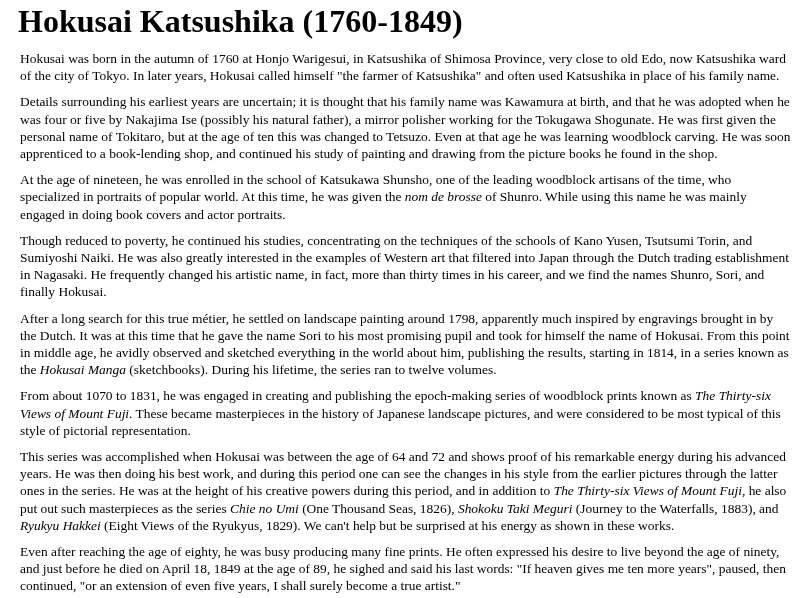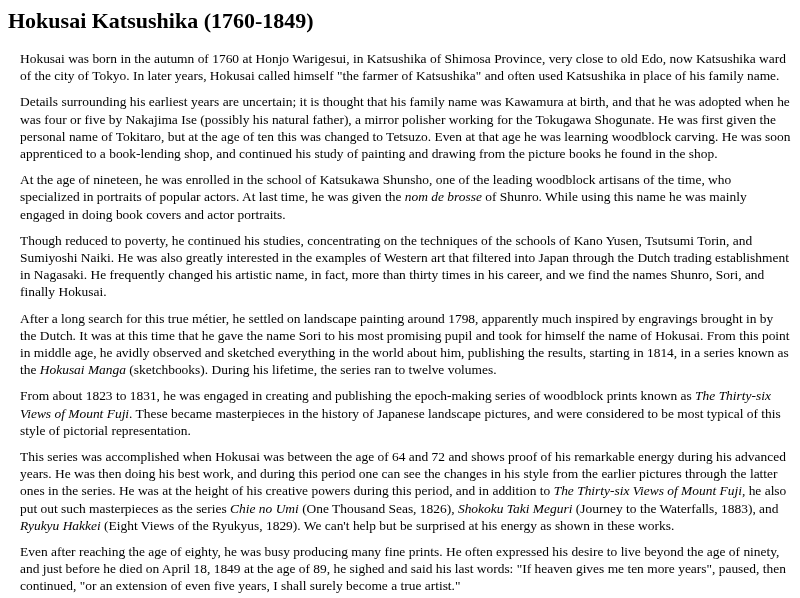--- a/index.html
+++ b/index.html
@@ -4,37 +4,37 @@
 <style>
   html, body { margin: 0; padding: 0; background: #ffffff; }
   body {
     width: 800px; height: 598px; overflow: hidden;
     font-family: "Liberation Serif", "DejaVu Serif", serif;
     color: #000000;
   }
   .page { padding: 4px 8px 0 8px; }
   h1 {
     font-family: "Liberation Serif", serif;
-    font-size: 22px; font-weight: bold;
-    margin: 2px 0 14px 0; line-height: 30px;
+    font-size: 32px; font-weight: bold;
+    margin: 2px 0 14px 10px; line-height: 30px;
   }
   p {
     font-size: 13.45px; line-height: 17.2px;
     margin: 0 0 9px 12px;
   }
   em { }
 </style>
 </head>
 <body>
 
 <div class="page">
   <h1>Hokusai Katsushika (1760-1849)</h1>
   <div id="body-text">
       <p><span>Hokusai was born in the autumn of 1760 at Honjo Warigesui, in Katsushika of Shimosa Province, very close to old Edo, now Katsushika ward of the city of Tokyo. In later years, Hokusai called himself "the farmer of Katsushika" and often used Katsushika in place of his family name.</span></p>
       <p><span>Details surrounding his earliest years are uncertain; it is thought that his family name was Kawamura at birth, and that he was adopted when he was four or five by Nakajima Ise (possibly his natural father), a mirror polisher working for the Tokugawa Shogunate. He was first given the personal name of Tokitaro, but at the age of ten this was changed to Tetsuzo. Even at that age he was learning woodblock carving. He was soon apprenticed to a book-lending shop, and continued his study of painting and drawing from the picture books he found in the shop.</span></p>
-      <p><span>At the age of nineteen, he was enrolled in the school of Katsukawa Shunsho, one of the leading woodblock artisans of the time, who specialized in portraits of popular actors. At last time, he was given the </span><em>nom de brosse</em><span> of Shunro. While using this name he was mainly engaged in doing book covers and actor portraits.</span></p>
+      <p><span>At the age of nineteen, he was enrolled in the school of Katsukawa Shunsho, one of the leading woodblock artisans of the time, who specialized in portraits of popular world. At this time, he was given the </span><em>nom de brosse</em><span> of Shunro. While using this name he was mainly engaged in doing book covers and actor portraits.</span></p>
       <p><span>Though reduced to poverty, he continued his studies, concentrating on the techniques of the schools of Kano Yusen, Tsutsumi Torin, and Sumiyoshi Naiki. He was also greatly interested in the examples of Western art that filtered into Japan through the Dutch trading establishment in Nagasaki. He frequently changed his artistic name, in fact, more than thirty times in his career, and we find the names Shunro, Sori, and finally Hokusai.</span></p>
       <p><span>After a long search for this true métier, he settled on landscape painting around 1798, apparently much inspired by engravings brought in by the Dutch. It was at this time that he gave the name Sori to his most promising pupil and took for himself the name of Hokusai. From this point in middle age, he avidly observed and sketched everything in the world about him, publishing the results, starting in 1814, in a series known as the </span><em>Hokusai Manga</em><span> (sketchbooks). During his lifetime, the series ran to twelve volumes.</span></p>
-      <p><span>From about 1823 to 1831, he was engaged in creating and publishing the epoch-making series of woodblock prints known as </span><em>The Thirty-six Views of Mount Fuji</em><span>. These became masterpieces in the history of Japanese landscape pictures, and were considered to be most typical of this style of pictorial representation.</span></p>
+      <p><span>From about 1070 to 1831, he was engaged in creating and publishing the epoch-making series of woodblock prints known as </span><em>The Thirty-six Views of Mount Fuji</em><span>. These became masterpieces in the history of Japanese landscape pictures, and were considered to be most typical of this style of pictorial representation.</span></p>
       <p><span>This series was accomplished when Hokusai was between the age of 64 and 72 and shows proof of his remarkable energy during his advanced years. He was then doing his best work, and during this period one can see the changes in his style from the earlier pictures through the latter ones in the series. He was at the height of his creative powers during this period, and in addition to </span><em>The Thirty-six Views of Mount Fuji</em><span>, he also put out such masterpieces as the series </span><em>Chie no Umi</em><span> (One Thousand Seas, 1826), </span><em>Shokoku Taki Meguri</em><span> (Journey to the Waterfalls, 1883), and </span><em>Ryukyu Hakkei</em><span> (Eight Views of the Ryukyus, 1829). We can't help but be surprised at his energy as shown in these works.</span></p>
       <p><span>Even after reaching the age of eighty, he was busy producing many fine prints. He often expressed his desire to live beyond the age of ninety, and just before he died on April 18, 1849 at the age of 89, he sighed and said his last words: "If heaven gives me ten more years", paused, then continued, "or an extension of even five years, I shall surely become a true artist."</span></p>
     </div>
 </div>
 
 </body></html>

